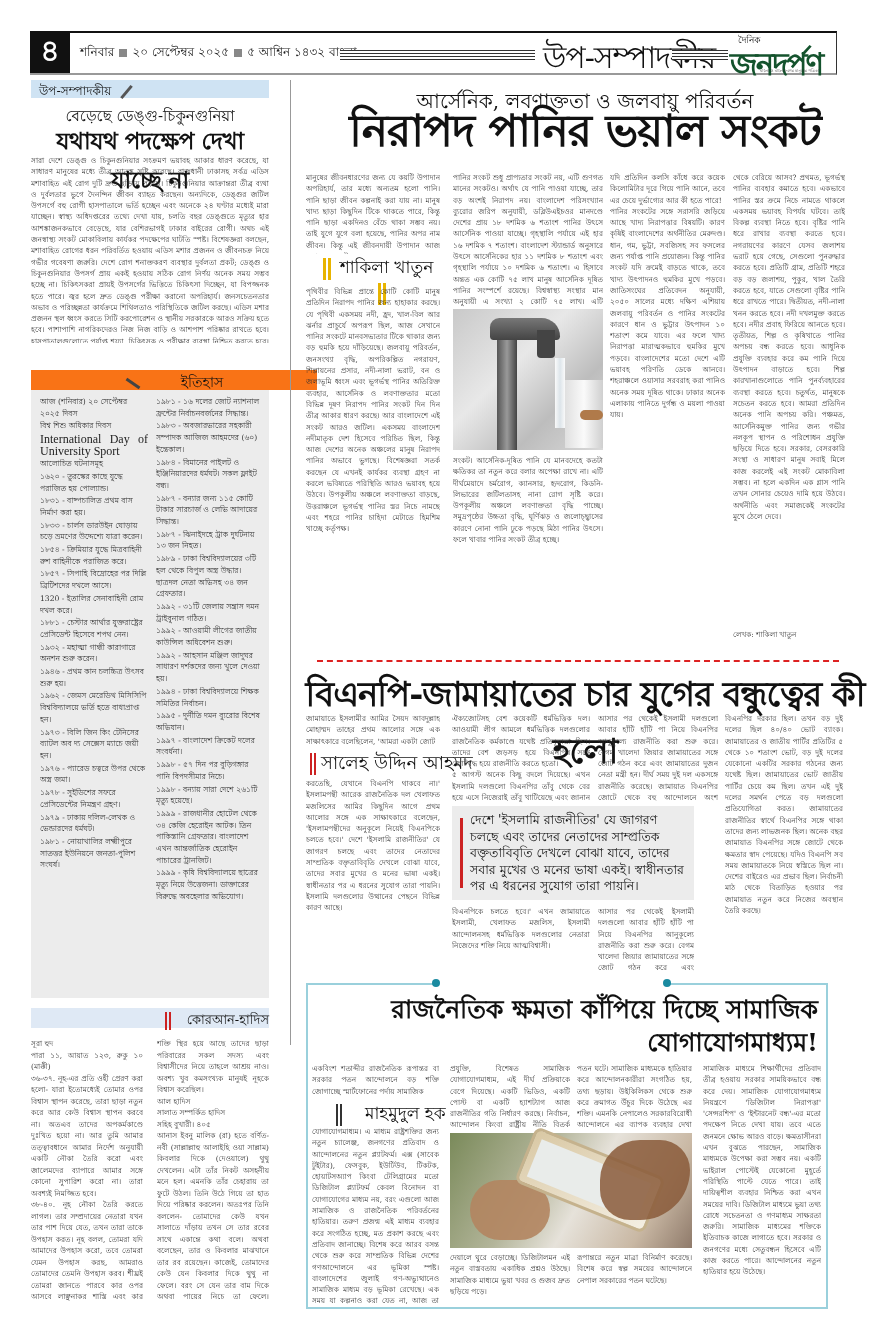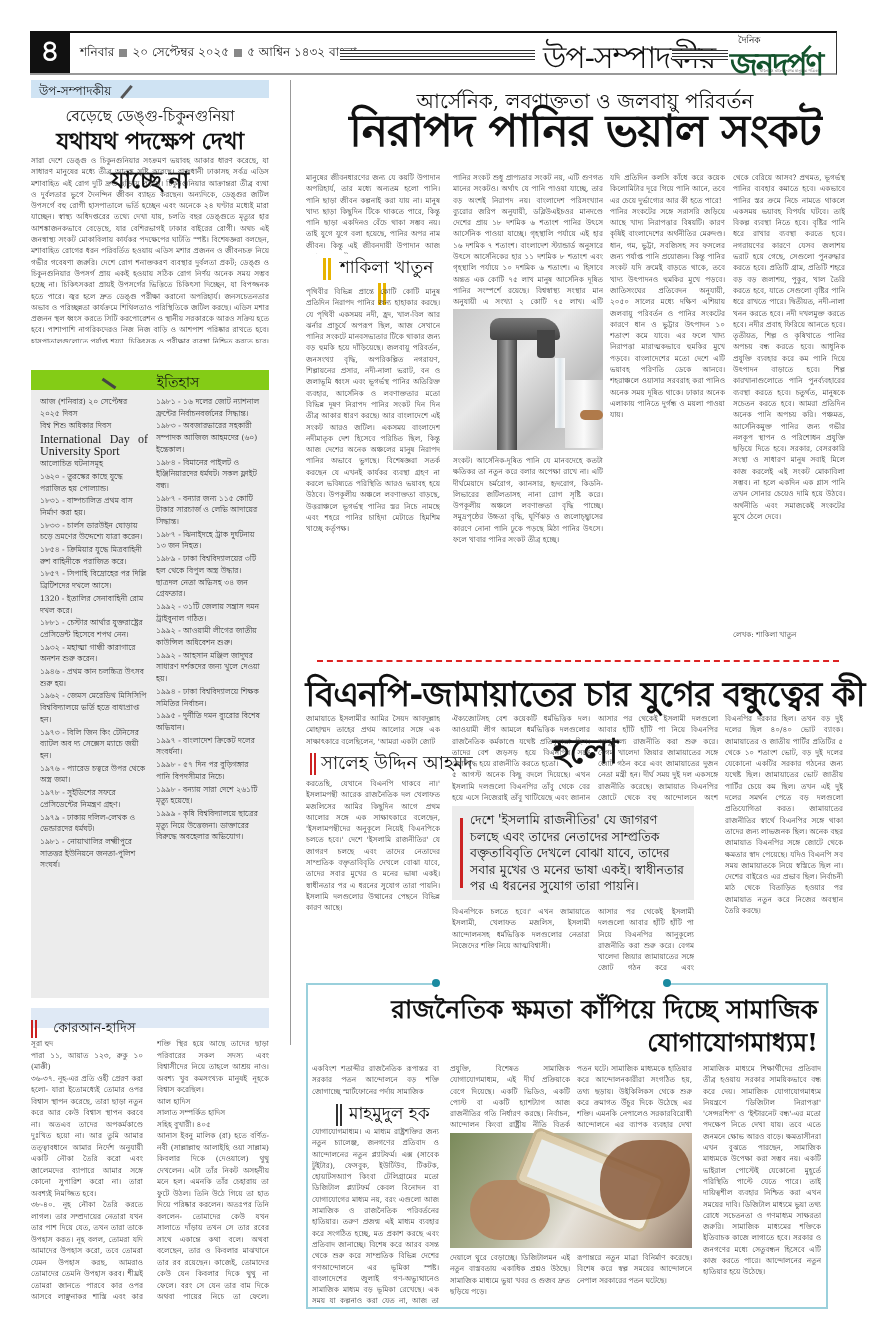--- a/index.html
+++ b/index.html
@@ -17,25 +17,25 @@
   .brand{left:730px;top:40px;font:bold 31px "DejaVu Serif",serif;letter-spacing:-2px;color:#14532d}
   .brand-tag{left:760px;top:68px;font:4px "DejaVu Sans",sans-serif;color:#333}
   
   .lefthdr{left:31px;top:80px;width:238px;height:18px;background:#cfe3f3;font:12px "DejaVu Sans",sans-serif;padding:2px 8px}
   .pen{display:inline-block;width:3px;height:16px;background:#555;transform:rotate(40deg);margin-left:14px;vertical-align:middle}
   .edsub{left:30px;top:104px;width:240px;text-align:center;font:15px "DejaVu Serif",serif}
   .edhead{left:30px;top:123px;width:240px;text-align:center;font:bold 23px "DejaVu Serif",serif;letter-spacing:-0.5px}
   .body-text{font:7.4px/11.3px "DejaVu Serif",serif;color:#333;text-align:justify}
   .edbody{left:31px;top:155px;width:238px;height:188px;overflow:hidden}
   .histbox{left:31px;top:370px;width:238px;height:628px;background:#ececec}
-  .histhdr{left:31px;top:370px;width:238px;height:20px;background:#84cc16;font:14px "DejaVu Serif",serif;text-align:center;padding-top:1px}
+  .histhdr{left:31px;top:370px;width:286px;height:20px;background:#f97316;font:14px "DejaVu Serif",serif;text-align:center;padding-top:1px}
   .histcol{width:108px;font:7.6px/11.7px "DejaVu Serif",serif;color:#333;overflow:hidden}
   .histcol p{margin-bottom:1px}
   .histcol .en{font:12px/12px "Liberation Serif",serif;color:#222;text-align:justify}
-  .qhdr{left:31px;top:1008px;width:238px;height:20px;background:#dfe9f5;font:13px "DejaVu Serif",serif;text-align:left;padding-top:10px}
+  .qhdr{left:31px;top:1008px;width:238px;height:20px;background:#dfe9f5;font:13px "DejaVu Serif",serif;text-align:right;padding-top:2px}
   .qhdr .bar{display:inline-block;width:2px;height:18px;background:#c22;margin-right:2px;vertical-align:middle}
   .qcol{width:112px;top:1038px;height:265px;overflow:hidden;font:7.4px/11.5px "DejaVu Serif",serif;color:#333;text-align:justify}
   .vline{width:1px;background:#999}
   
   .a1sub{left:300px;top:86px;width:570px;text-align:center;font:20px "DejaVu Serif",serif}
   .a1head{left:300px;top:98px;width:570px;text-align:center;font:bold 44px "DejaVu Serif",serif;letter-spacing:-1px}
   .col{font:7.3px/11.3px "DejaVu Serif",serif;color:#333;text-align:justify;overflow:hidden}
   .byline{font:17px "DejaVu Serif",serif;text-align:center}
   .bybar{display:inline-block;width:3px;height:22px;background:#e8b400;margin:0 6px;vertical-align:middle;box-shadow:5px 0 0 #e8b400}
   .photo1{left:453px;top:309px;width:150px;height:141px;background:linear-gradient(135deg,#c9c9c9,#e8e8e8 40%,#bdbdbd 70%,#d8d8d8)}
@@ -120,20 +120,21 @@
     <p>১৯৮৭ - ঝিনাইদহে ট্রাক দুর্ঘটনায় ১৩ জন নিহত।</p>
     <p>১৯৮৯ - ঢাকা বিশ্ববিদ্যালয়ের ৩টি হল থেকে বিপুল অস্ত্র উদ্ধার। ছাত্রদল নেতা অভিসহ ৩৪ জন গ্রেফতার।</p>
     <p>১৯৯২ - ৩১টি জেলায় সন্ত্রাস দমন ট্রাইবুনাল গঠিত।</p>
     <p>১৯৯২ - আওয়ামী লীগের জাতীয় কাউন্সিল অধিবেশন শুরু।</p>
     <p>১৯৯২ - আহসান মঞ্জিল জাদুঘর সাধারণ দর্শকদের জন্য খুলে দেওয়া হয়।</p>
     <p>১৯৯৪ - ঢাকা বিশ্ববিদ্যালয়ে শিক্ষক সমিতির নির্বাচন।</p>
     <p>১৯৯৫ - দুর্নীতি দমন ব্যুরোর বিশেষ অভিযান।</p>
     <p>১৯৯৭ - বাংলাদেশ ক্রিকেট দলের সংবর্ধনা।</p>
     <p>১৯৯৮ - ৫৭ দিন পর বুড়িগঙ্গার পানি বিপদসীমার নিচে।</p>
     <p>১৯৯৮ - বন্যায় সারা দেশে ২৬১টি মৃত্যু হয়েছে।</p>
+    <p>১৯৯৯ - রাজধানীর হোটেল থেকে ৩৪ কেজি হেরোইন আটক। তিন পাকিস্তানি গ্রেফতার। বাংলাদেশ এখন আন্তর্জাতিক হেরোইন পাচারের ট্রানজিট।</p>
     <p>১৯৯৯ - কৃষি বিশ্ববিদ্যালয়ে ছাত্রের মৃত্যু নিয়ে উত্তেজনা। ডাক্তারের বিরুদ্ধে অবহেলার অভিযোগ।</p>
   </div>
 
 <div class="abs qhdr">
   <span class="bar"></span><span class="bar"></span>
   <span style="margin-left:10px">কোরআন-হাদিস</span>
 </div>
 <div class="abs qcol" style="left:31px;white-space:pre-line">সূরা হুদ
 পারা ১১, আয়াত ১২৩, রুকু ১০ (মাক্কী)
 ৩৬-৩৭. নূহ-এর প্রতি ওহী প্রেরণ করা হলো- যারা ইতোমধ্যেই তোমার ওপর বিশ্বাস স্থাপন করেছে, তারা ছাড়া নতুন করে আর কেউ বিশ্বাস স্থাপন করবে না। অতএব তাদের অপকর্মকাণ্ডে দুঃখিত হয়ো না। আর তুমি আমার তত্ত্বাবধানে আমার নির্দেশ অনুযায়ী একটি নৌকা তৈরি করো এবং জালেমদের ব্যাপারে আমার সঙ্গে কোনো সুপারিশ করো না। তারা অবশ্যই নিমজ্জিত হবে।
@@ -183,21 +184,21 @@
 <div class="abs col" style="left:725px;top:713px;width:118px;height:259px">বিএনপির দরকার ছিল। তখন বড় দুই দলের ছিল ৪০/৪০ ভোট ব্যাংক। জামায়াতের ও জাতীয় পার্টির প্রতিটির ৫ থেকে ১০ শতাংশ ভোট, বড় দুই দলের যেকোনো একটির সরকার গঠনের জন্য যথেষ্ট ছিল। জামায়াতের ভোট জাতীয় পার্টির চেয়ে কম ছিল। তখন এই দুই দলের সমর্থন পেতে বড় দলগুলো প্রতিযোগিতা করত। জামায়াতের রাজনীতির স্বার্থে বিএনপির সঙ্গে থাকা তাদের জন্য লাভজনক ছিল। অনেক বছর জামায়াত বিএনপির সঙ্গে জোটে থেকে ক্ষমতার স্বাদ পেয়েছে। যদিও বিএনপি সব সময় জামায়াতকে নিয়ে স্বস্তিতে ছিল না। দেশের বাইরেও এর প্রভাব ছিল। নির্বাচনী মাঠ থেকে বিতাড়িত হওয়ার পর জামায়াত নতুন করে নিজের অবস্থান তৈরি করছে।</div>
 
 <div class="abs box3"></div>
 <div class="abs box3top1"></div>
 <div class="abs box3top2"></div>
 <div class="abs dot" style="left:432px;top:979px"></div>
 <div class="abs dot" style="left:663px;top:979px"></div>
 <div class="abs a3head">রাজনৈতিক ক্ষমতা কাঁপিয়ে দিচ্ছে সামাজিক যোগাযোগমাধ্যম!</div>
 <div class="abs col" style="left:312px;top:1063px;width:127px;height:36px">একবিংশ শতাব্দীর রাজনৈতিক রূপান্তর বা সরকার পতন আন্দোলনে বড় শক্তি জোগাচ্ছে স্মার্টফোনের পর্দায় সামাজিক</div>
 <div class="abs byline3" style="left:336px;top:1100px;white-space:nowrap">
-  <span class="bybar3"></span><span style="margin-left:8px">মাহমুদুল হক</span>
+  <span class="bybar3"></span><span style="margin-left:24px">মাহমুদুল হক</span>
 </div>
 <div class="abs col" style="left:312px;top:1126px;width:127px;height:178px">যোগাযোগমাধ্যম। এ মাধ্যম রাষ্ট্রশক্তির জন্য নতুন চ্যালেঞ্জ, জনগণের প্রতিবাদ ও আন্দোলনের নতুন প্ল্যাটফর্ম। এক্স (সাবেক টুইটার), ফেসবুক, ইউটিউব, টিকটক, হোয়াটসঅ্যাপ কিংবা টেলিগ্রামের মতো ডিজিটাল প্ল্যাটফর্ম কেবল বিনোদন বা যোগাযোগের মাধ্যম নয়, বরং এগুলো আজ সামাজিক ও রাজনৈতিক পরিবর্তনের হাতিয়ার। তরুণ প্রজন্ম এই মাধ্যম ব্যবহার করে সংগঠিত হচ্ছে, মত প্রকাশ করছে এবং প্রতিবাদ জানাচ্ছে। বিশেষ করে আরব বসন্ত থেকে শুরু করে সাম্প্রতিক বিভিন্ন দেশের গণআন্দোলনে এর ভূমিকা স্পষ্ট। বাংলাদেশের জুলাই গণ-অভ্যুত্থানেও সামাজিক মাধ্যম বড় ভূমিকা রেখেছে। এক সময় যা কল্পনাও করা যেত না, আজ তা বাস্তব।</div>
 <div class="abs col" style="left:450px;top:1063px;width:120px;height:68px">প্রযুক্তি, বিশেষত সামাজিক যোগাযোগমাধ্যম, এই দীর্ঘ প্রক্রিয়াকে বেগে দিয়েছে। একটি ভিডিও, একটি পোস্ট বা একটি হ্যাশট্যাগ আজ রাজনীতির গতি নির্ধারণ করছে। নির্বাচন, আন্দোলন কিংবা রাষ্ট্রীয় নীতি বিতর্ক সবকিছুই ফেসবুক, এক্স ও ইউটিউবের</div>
 <div class="abs col" style="left:577px;top:1063px;width:115px;height:68px">পতন ঘটে। সামাজিক মাধ্যমকে হাতিয়ার করে আন্দোলনকারীরা সংগঠিত হয়, তথ্য ছড়ায়। উইকিলিকস থেকে শুরু করে ক্রমাগত উঁচুর দিকে উঠেছে এর শক্তি। এমনকি নেপালেও সরকারবিরোধী আন্দোলনে এর ব্যাপক ব্যবহার দেখা গেছে।</div>
 <div class="abs photo3"></div>
 <div class="abs handl"></div>
 <div class="abs phone"></div>
 <div class="abs phone-screen"></div>
 <div class="abs handr"></div>
 <div class="abs col" style="left:450px;top:1252px;width:120px;height:52px">দেয়ালে ঘুরে বেড়াচ্ছে। ডিজিটালমন এই নতুন বাস্তবতায় একাধিক প্রশ্নও উঠছে। সামাজিক মাধ্যমে ভুয়া খবর ও গুজব দ্রুত ছড়িয়ে পড়ে।</div>

